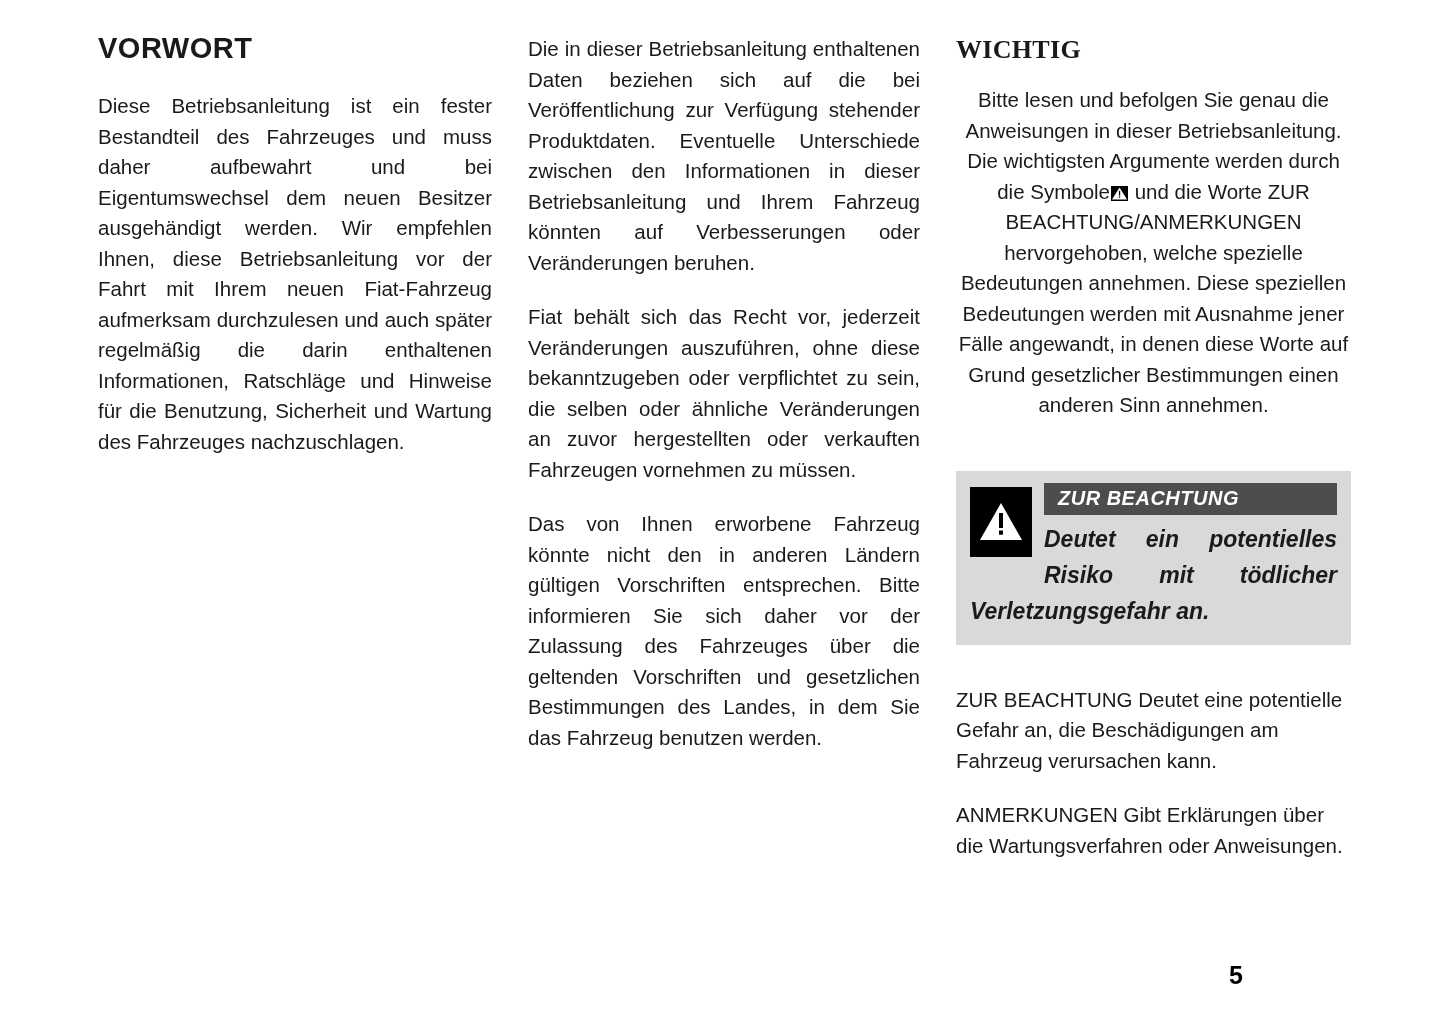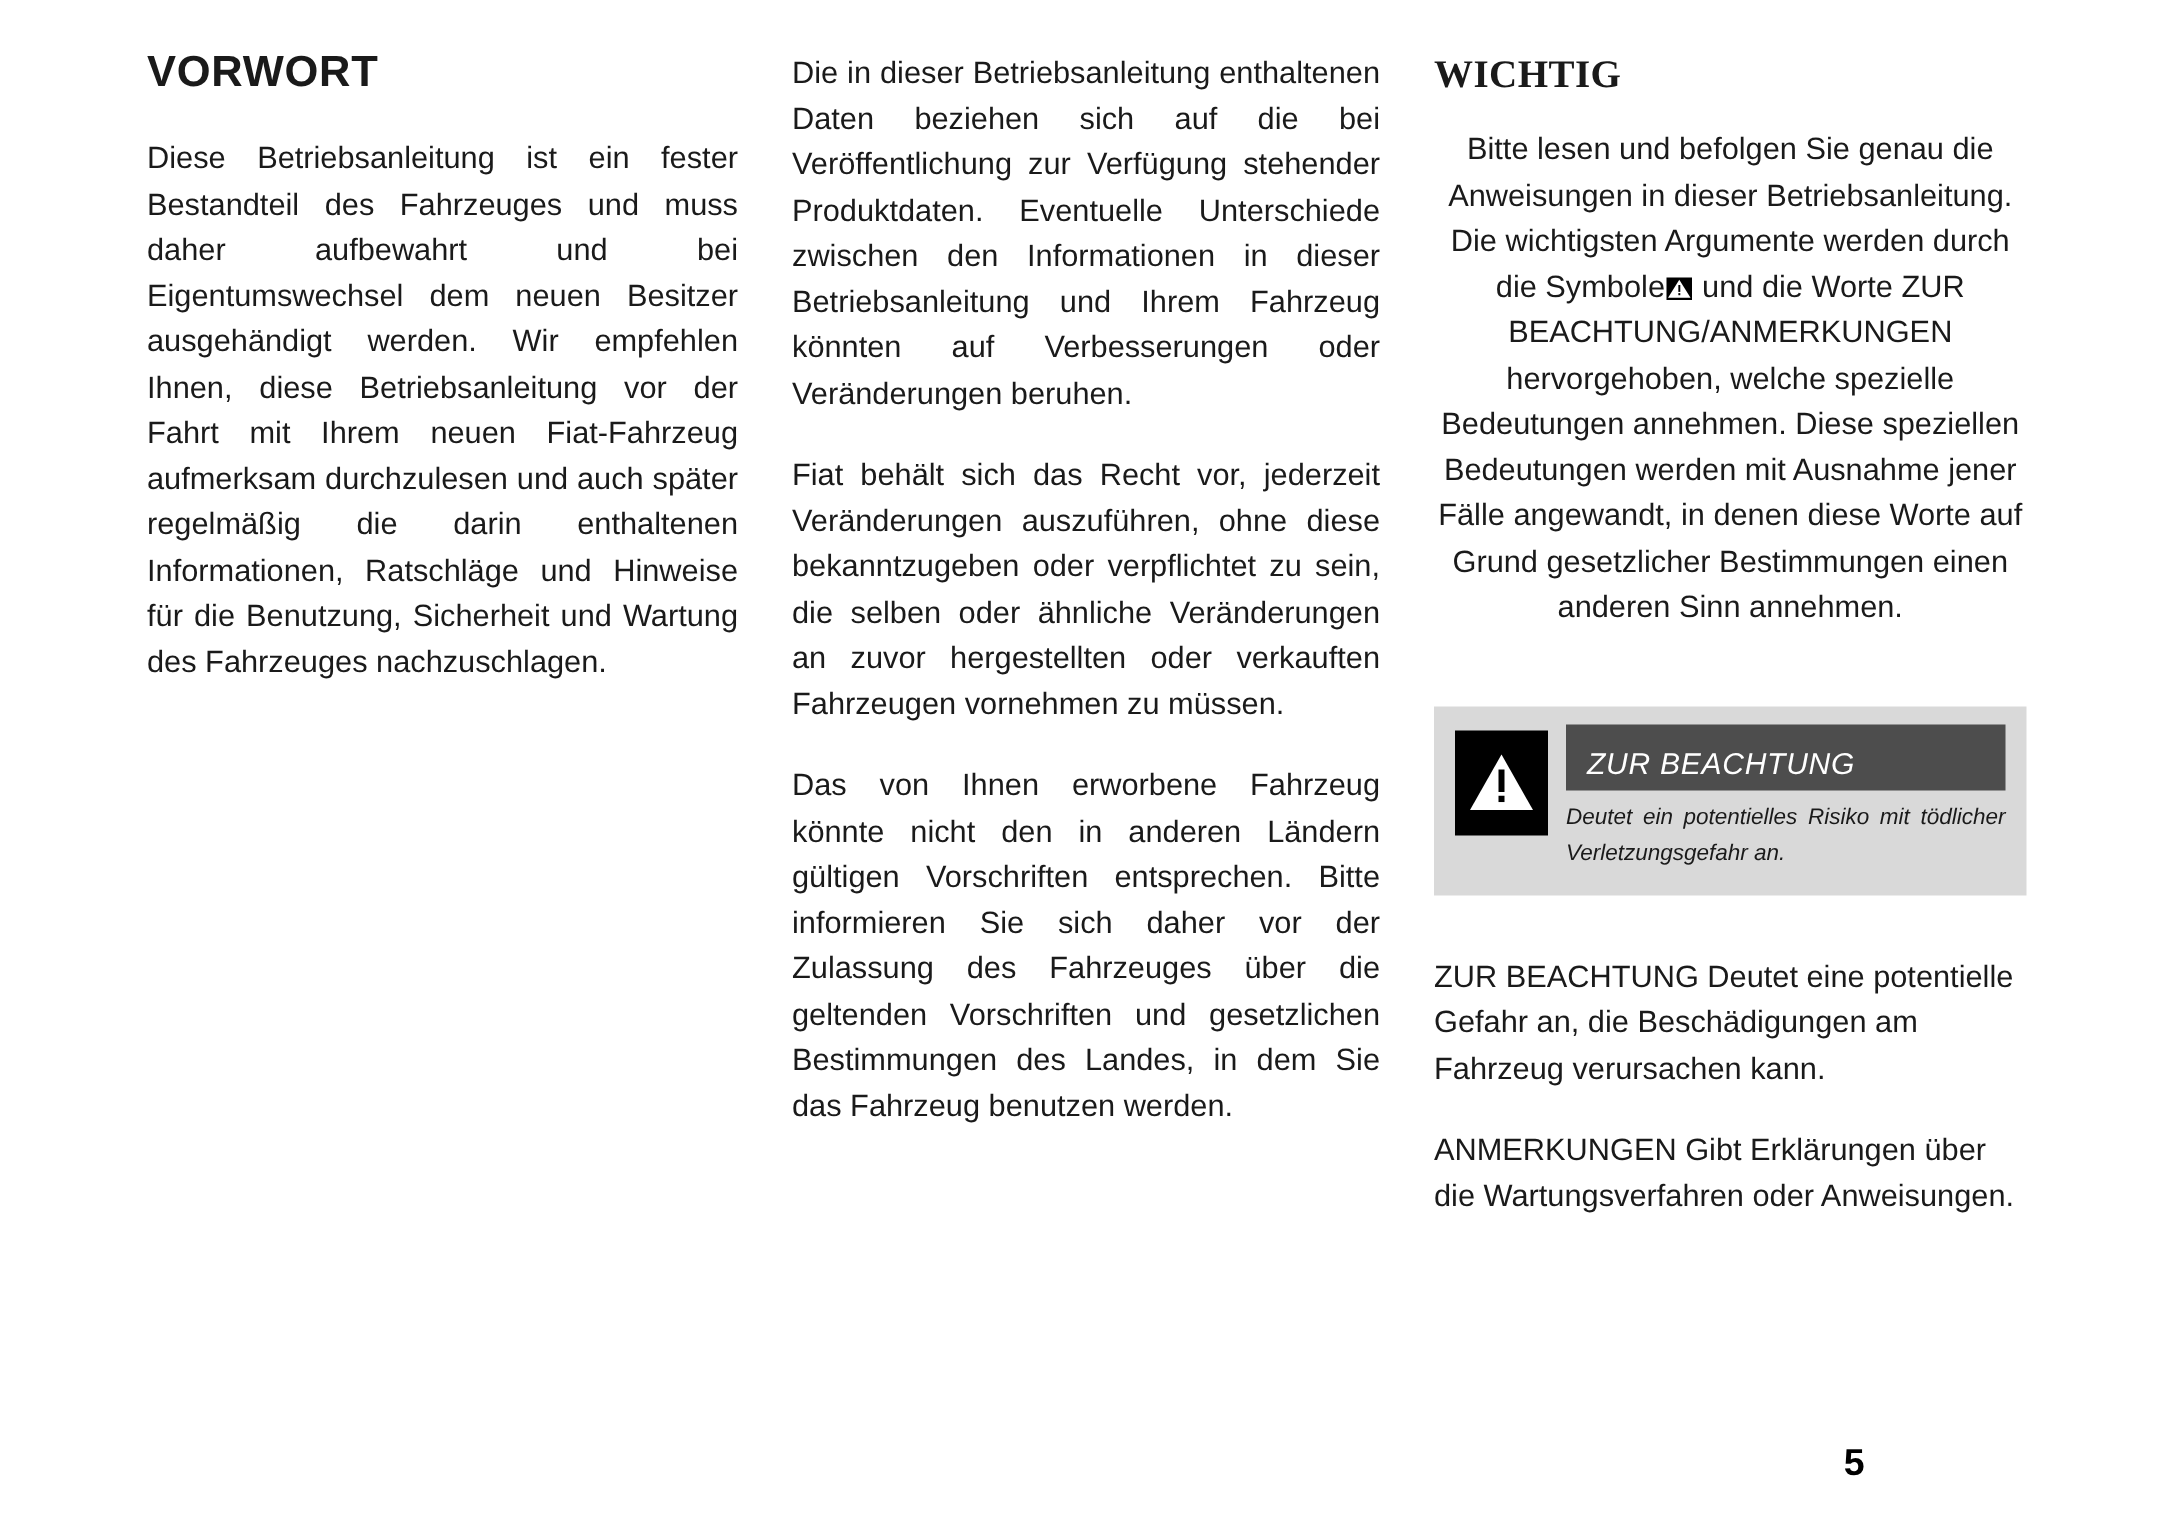--- a/index.html
+++ b/index.html
@@ -90,31 +90,31 @@
     align-items: center;
     justify-content: center;
   }
   .warning-icon svg {
     display: block;
   }
   .warning-header {
     background: #4d4d4d;
     color: #ffffff;
     font-size: 20px;
-    font-weight: normal;
+    font-weight: bold;
     font-style: italic;
     letter-spacing: 0.5px;
-    padding: 16px 10px 5px 14px;
+    padding: 4px 10px 5px 14px;
     margin-bottom: 6px;
     overflow: hidden;
   }
   .warning-text {
-    font-size: 15px;
-    line-height: 24px;
-    font-weight: normal;
+    font-size: 23px;
+    line-height: 36px;
+    font-weight: bold;
     font-style: italic;
     text-align: justify;
     margin: 0;
   }
   .clear { clear: both; }
 
   .after-box p.para {
     text-align: left;
   }
 

